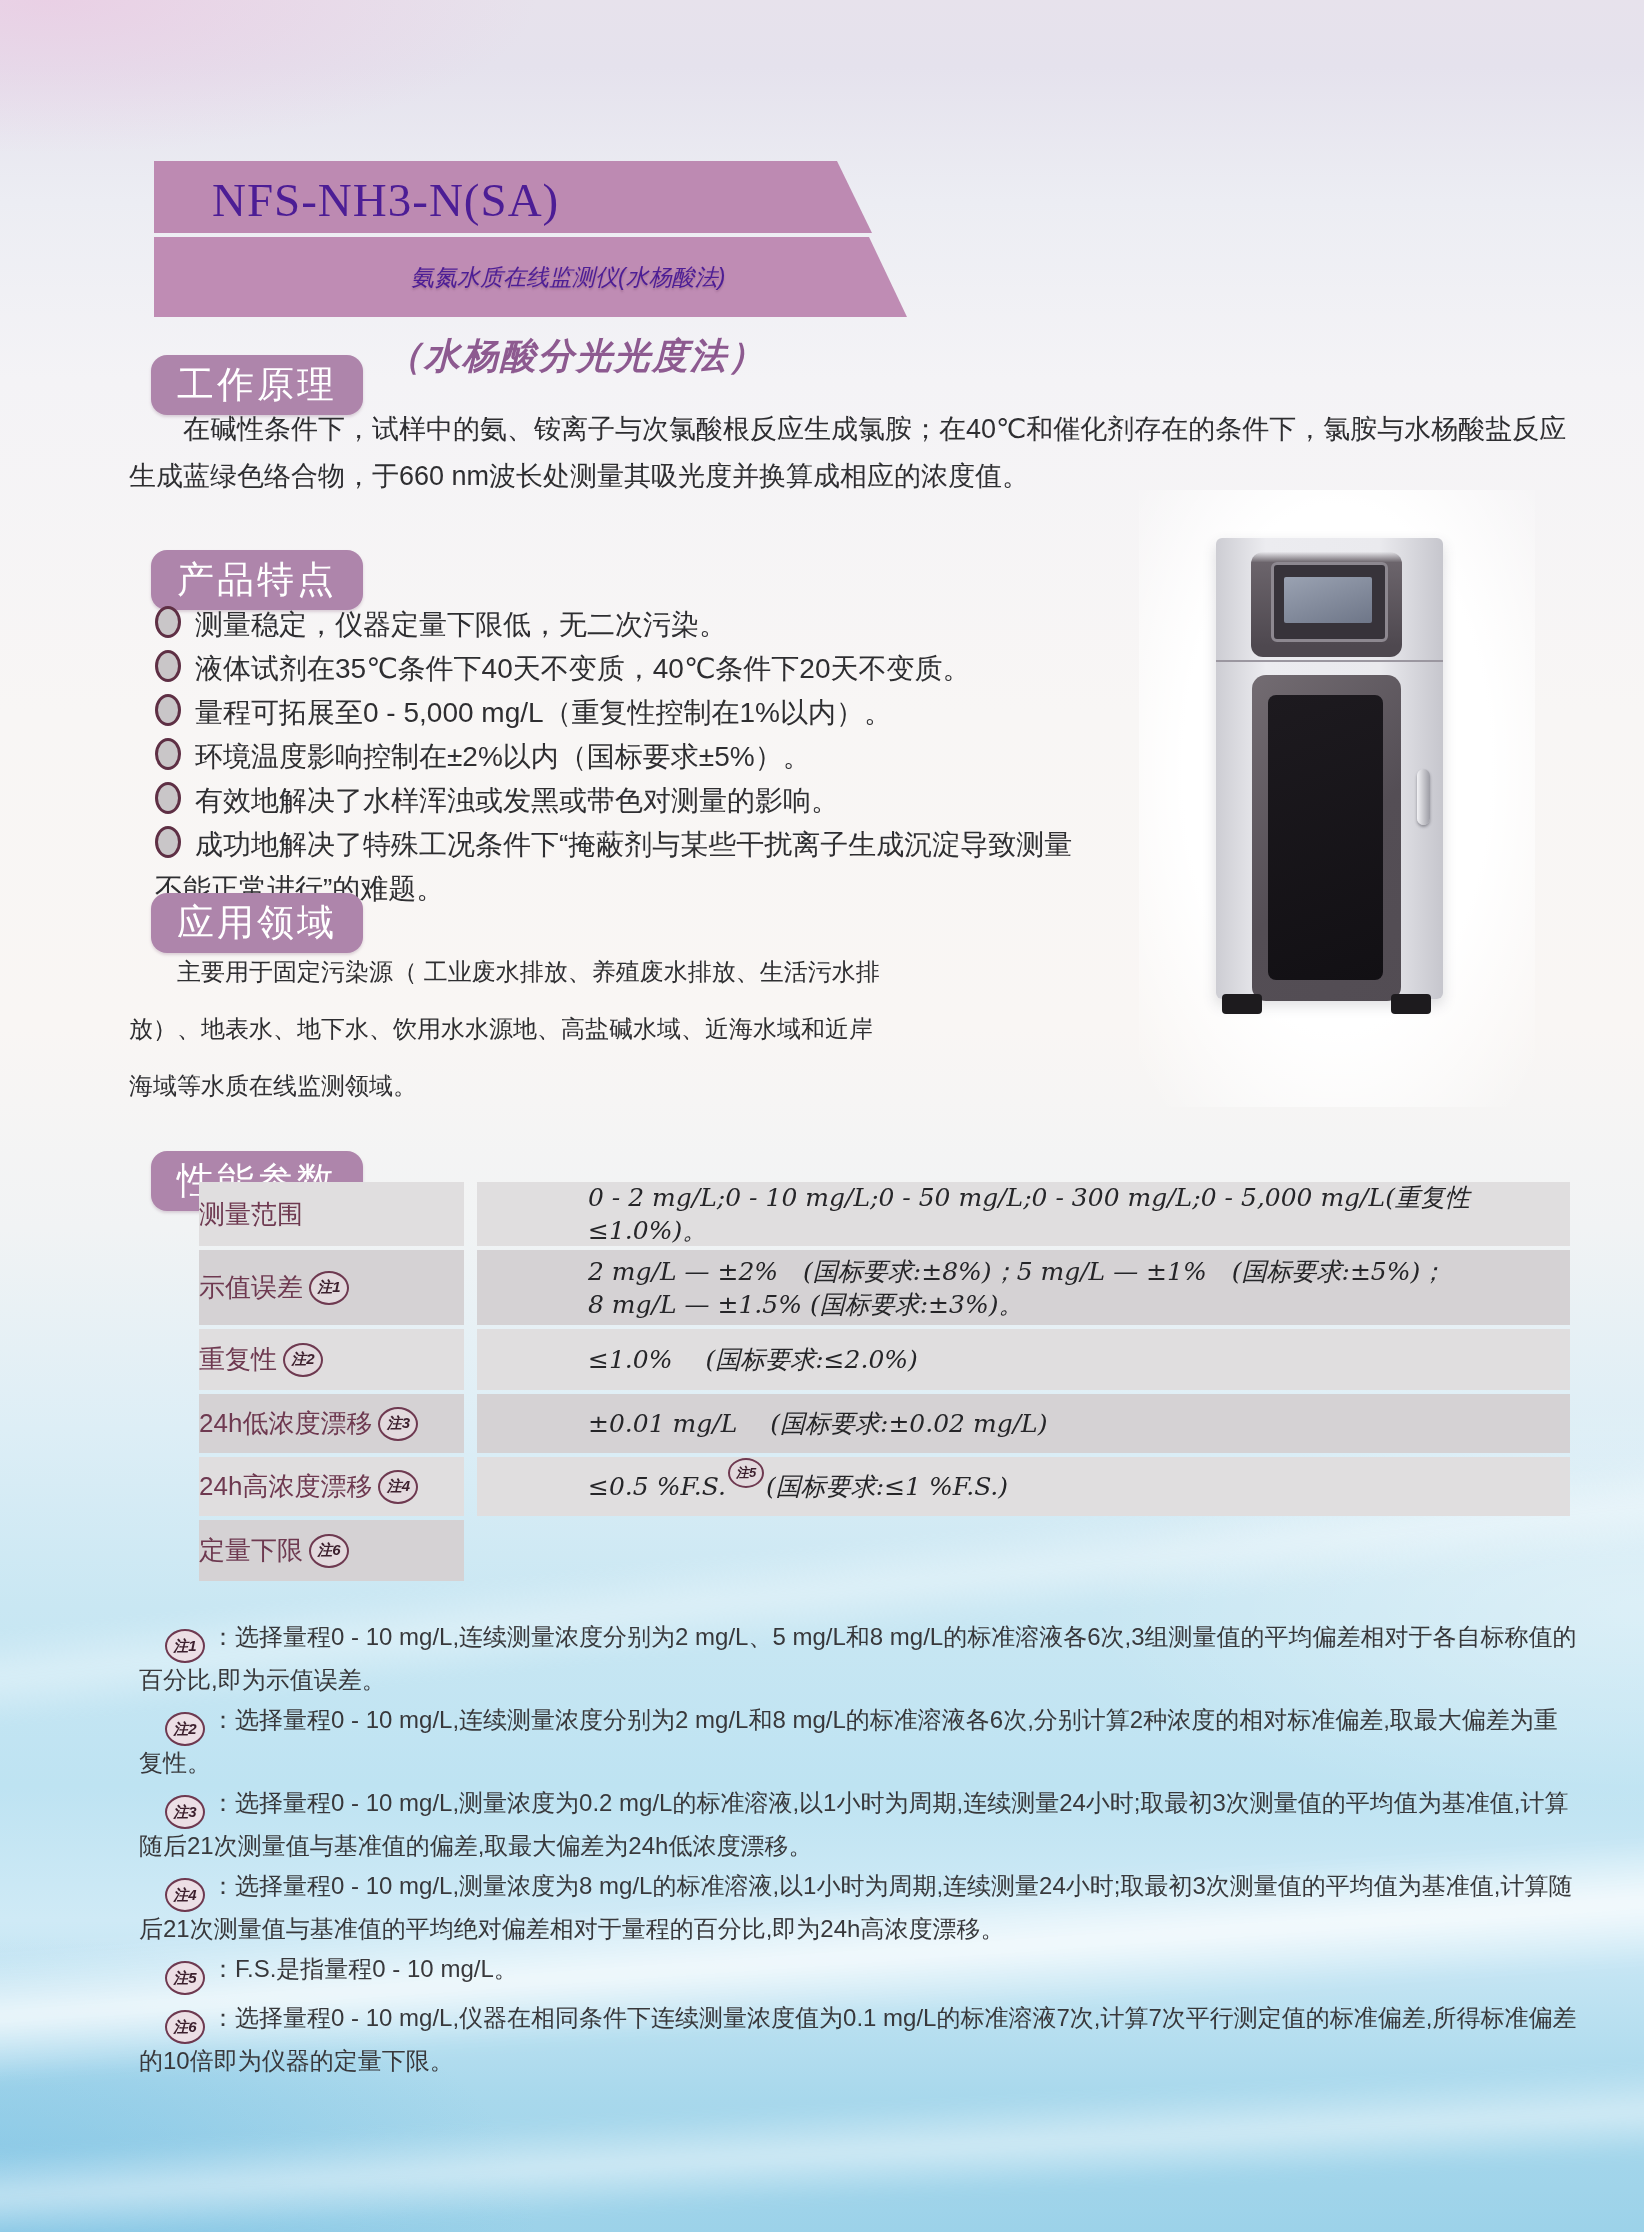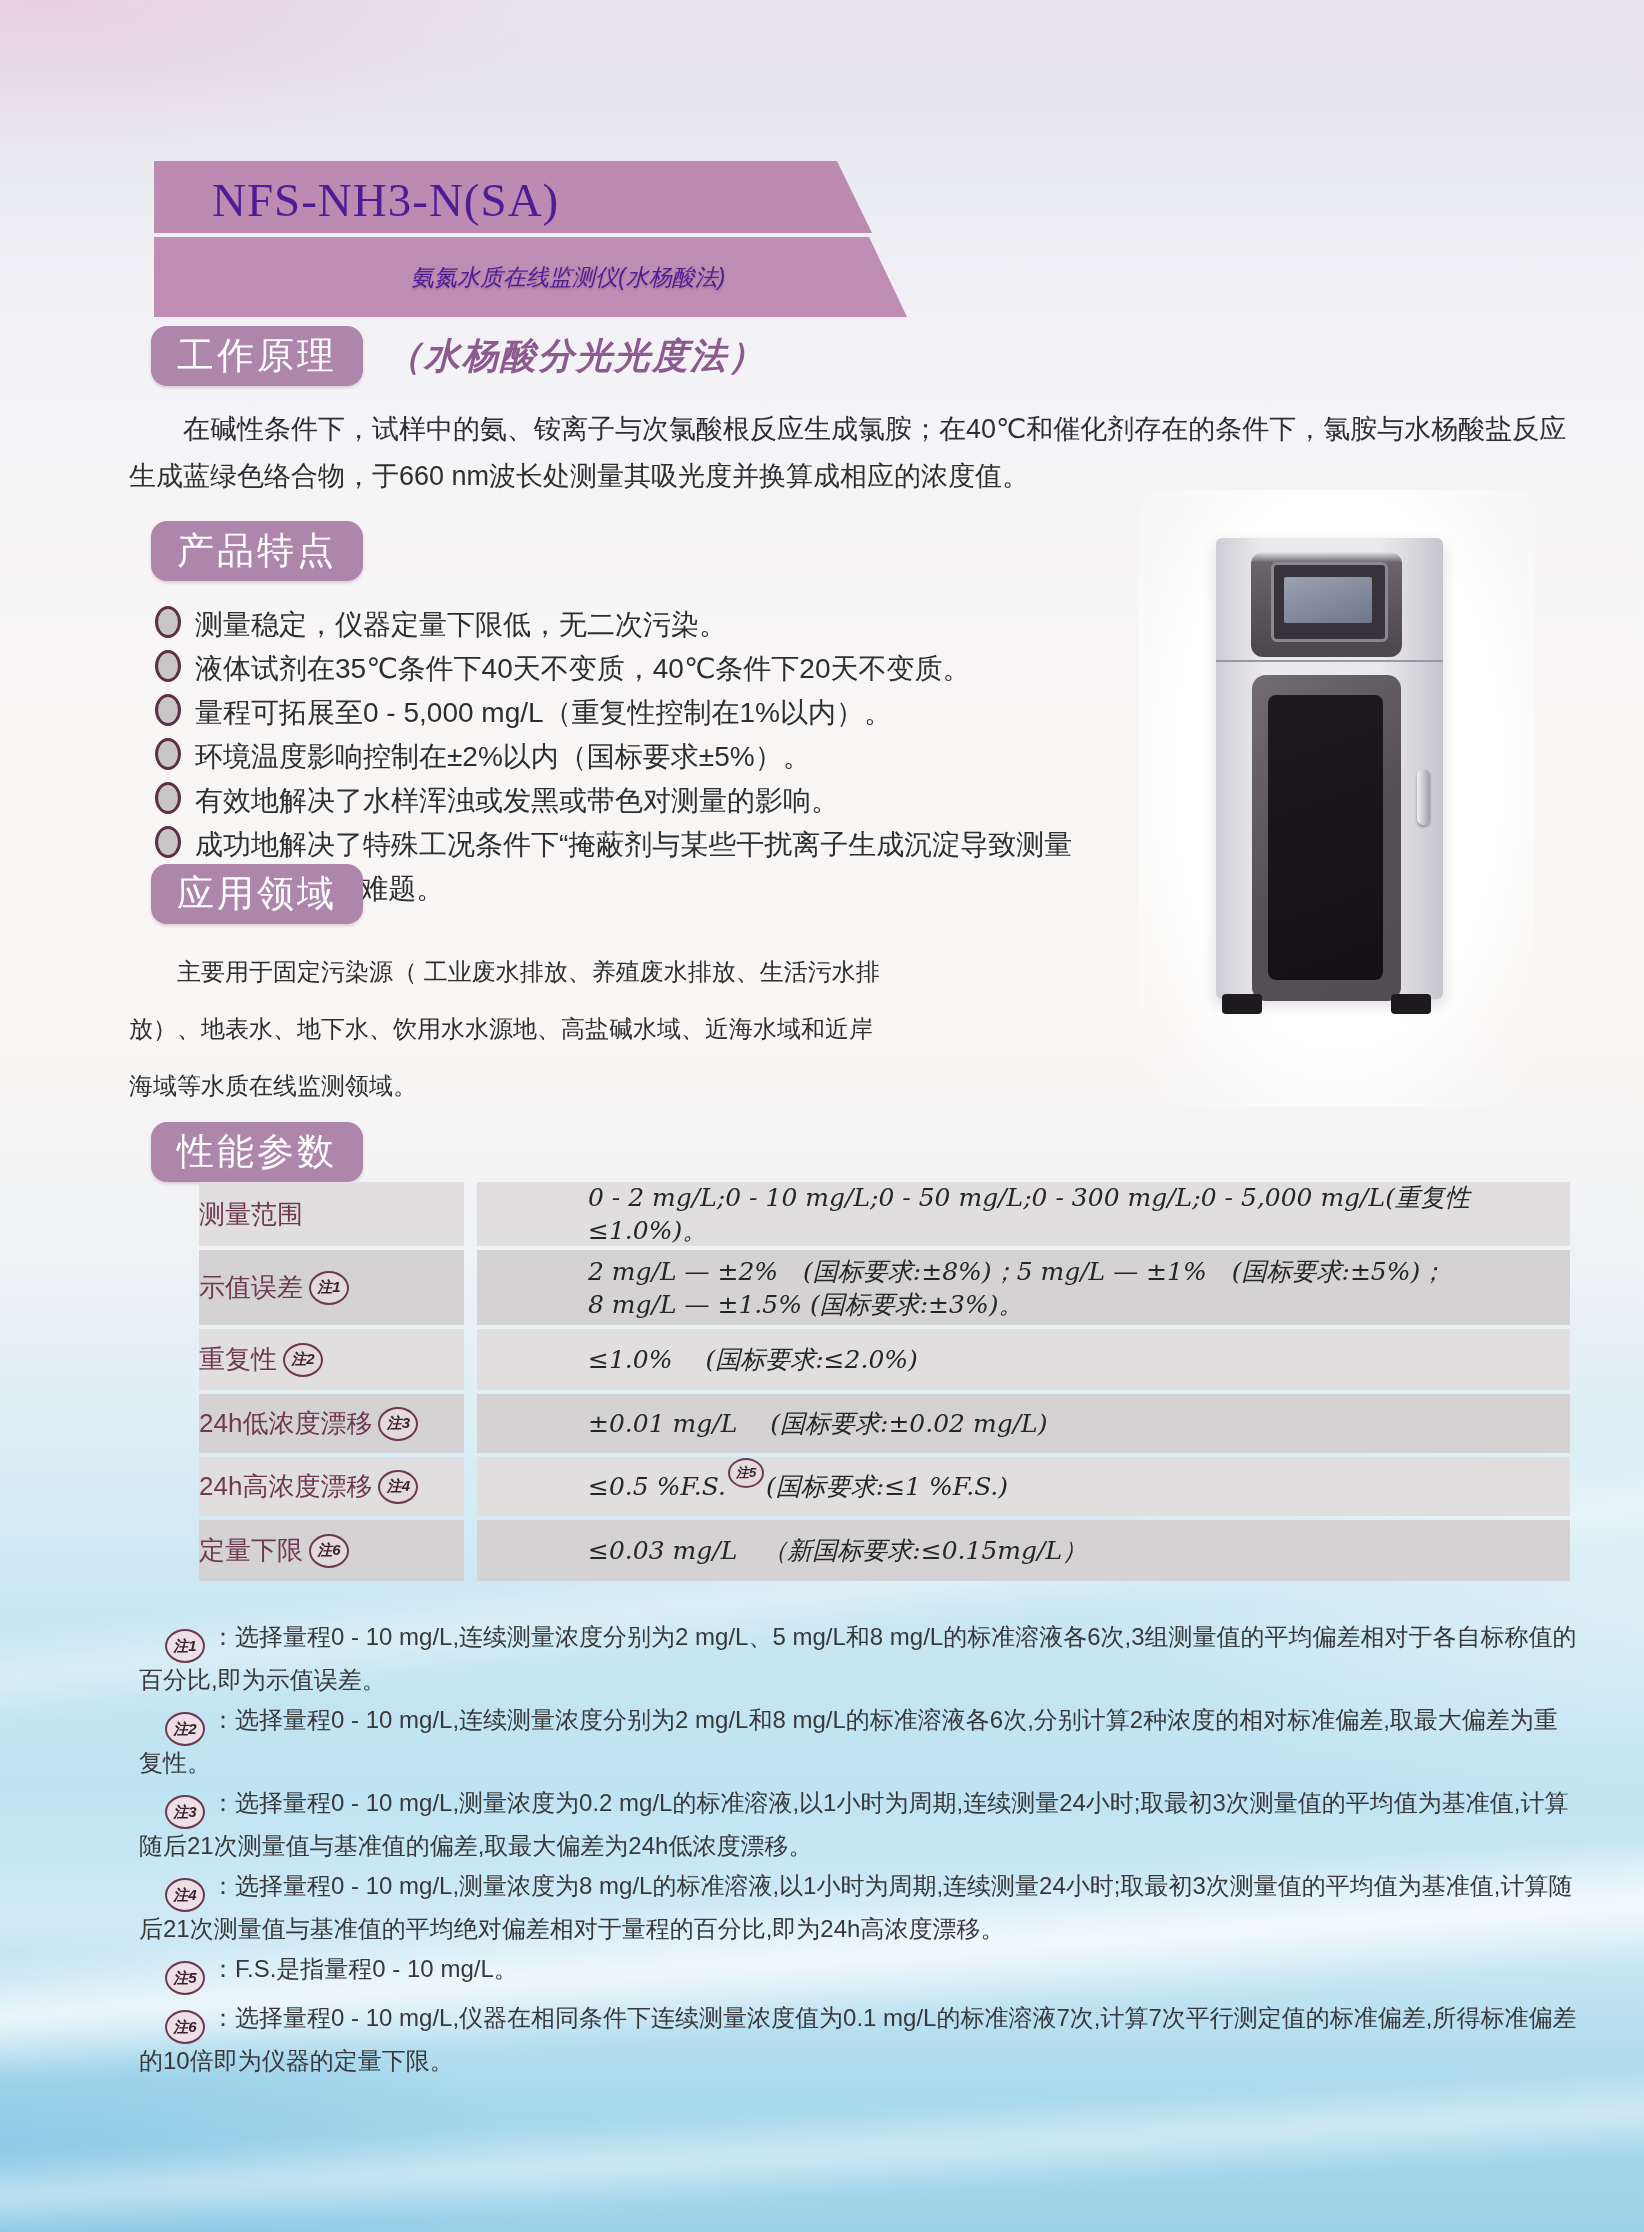--- a/index.html
+++ b/index.html
@@ -34,21 +34,21 @@
   .band2{top:237px;width:753px;height:80px;background:#bf8cb4;
     clip-path:polygon(0 0, calc(100% - 38px) 0, 100% 100%, 0 100%);
     font-size:23px;font-weight:normal;font-style:italic;line-height:80px;
     padding-left:257px;box-sizing:border-box;letter-spacing:0px;
     text-shadow:0 2px 2px rgba(120,70,105,.35);}
 
   
   .pill{position:absolute;left:151px;height:60px;border-radius:16px;
     background:#ae85ab;color:#fff;font-size:37px;letter-spacing:3px;
     display:inline-flex;align-items:center;padding:0 26px;
-    box-shadow:0 2px 3px rgba(130,90,125,.25);}
+    box-shadow:0 2px 3px rgba(130,90,125,.25);margin-top:29px;}
   .method{position:absolute;left:386px;top:332px;font-size:36px;font-weight:bold;
     font-style:italic;color:#8d5a90;letter-spacing:2px;}
 
   
   .para{position:absolute;text-indent:2em;color:#2e2e31;}
   .p-principle{left:129px;top:406px;width:1441px;font-size:27px;line-height:47px;}
   .p-apps{left:129px;top:943px;width:756px;font-size:24px;line-height:57px;}
 
   
   .features{position:absolute;left:155px;top:603px;width:935px;}
@@ -192,21 +192,20 @@
           <span>24h高浓度漂移</span>
           <span class="nbadge">注4</span>
         </div>
       <div class="tval"><span>≤0.5 %F.S.</span><span class="nbadge sup">注5</span><span> (国标要求:≤1 %F.S.)</span></div>
     </div>
     <div class="trow rD h61">
       <div class="tlabel">
           <span>定量下限</span>
           <span class="nbadge">注6</span>
         </div>
-      <div class="tval">≤0.03 mg/L　（新国标要求:≤0.15mg/L）</div>
     </div>
   </div>
 
   <div class="notes">
     <p class="note"><span class="nbadge">注1</span><span>：选择量程0 - 10 mg/L,连续测量浓度分别为2 mg/L、5 mg/L和8 mg/L的标准溶液各6次,3组测量值的平均偏差相对于各自标称值的百分比,即为示值误差。</span></p>
     <p class="note"><span class="nbadge">注2</span><span>：选择量程0 - 10 mg/L,连续测量浓度分别为2 mg/L和8 mg/L的标准溶液各6次,分别计算2种浓度的相对标准偏差,取最大偏差为重复性。</span></p>
     <p class="note"><span class="nbadge">注3</span><span>：选择量程0 - 10 mg/L,测量浓度为0.2 mg/L的标准溶液,以1小时为周期,连续测量24小时;取最初3次测量值的平均值为基准值,计算随后21次测量值与基准值的偏差,取最大偏差为24h低浓度漂移。</span></p>
     <p class="note"><span class="nbadge">注4</span><span>：选择量程0 - 10 mg/L,测量浓度为8 mg/L的标准溶液,以1小时为周期,连续测量24小时;取最初3次测量值的平均值为基准值,计算随后21次测量值与基准值的平均绝对偏差相对于量程的百分比,即为24h高浓度漂移。</span></p>
     <p class="note"><span class="nbadge">注5</span><span>：F.S.是指量程0 - 10 mg/L。</span></p>
     <p class="note"><span class="nbadge">注6</span><span>：选择量程0 - 10 mg/L,仪器在相同条件下连续测量浓度值为0.1 mg/L的标准溶液7次,计算7次平行测定值的标准偏差,所得标准偏差的10倍即为仪器的定量下限。</span></p>

